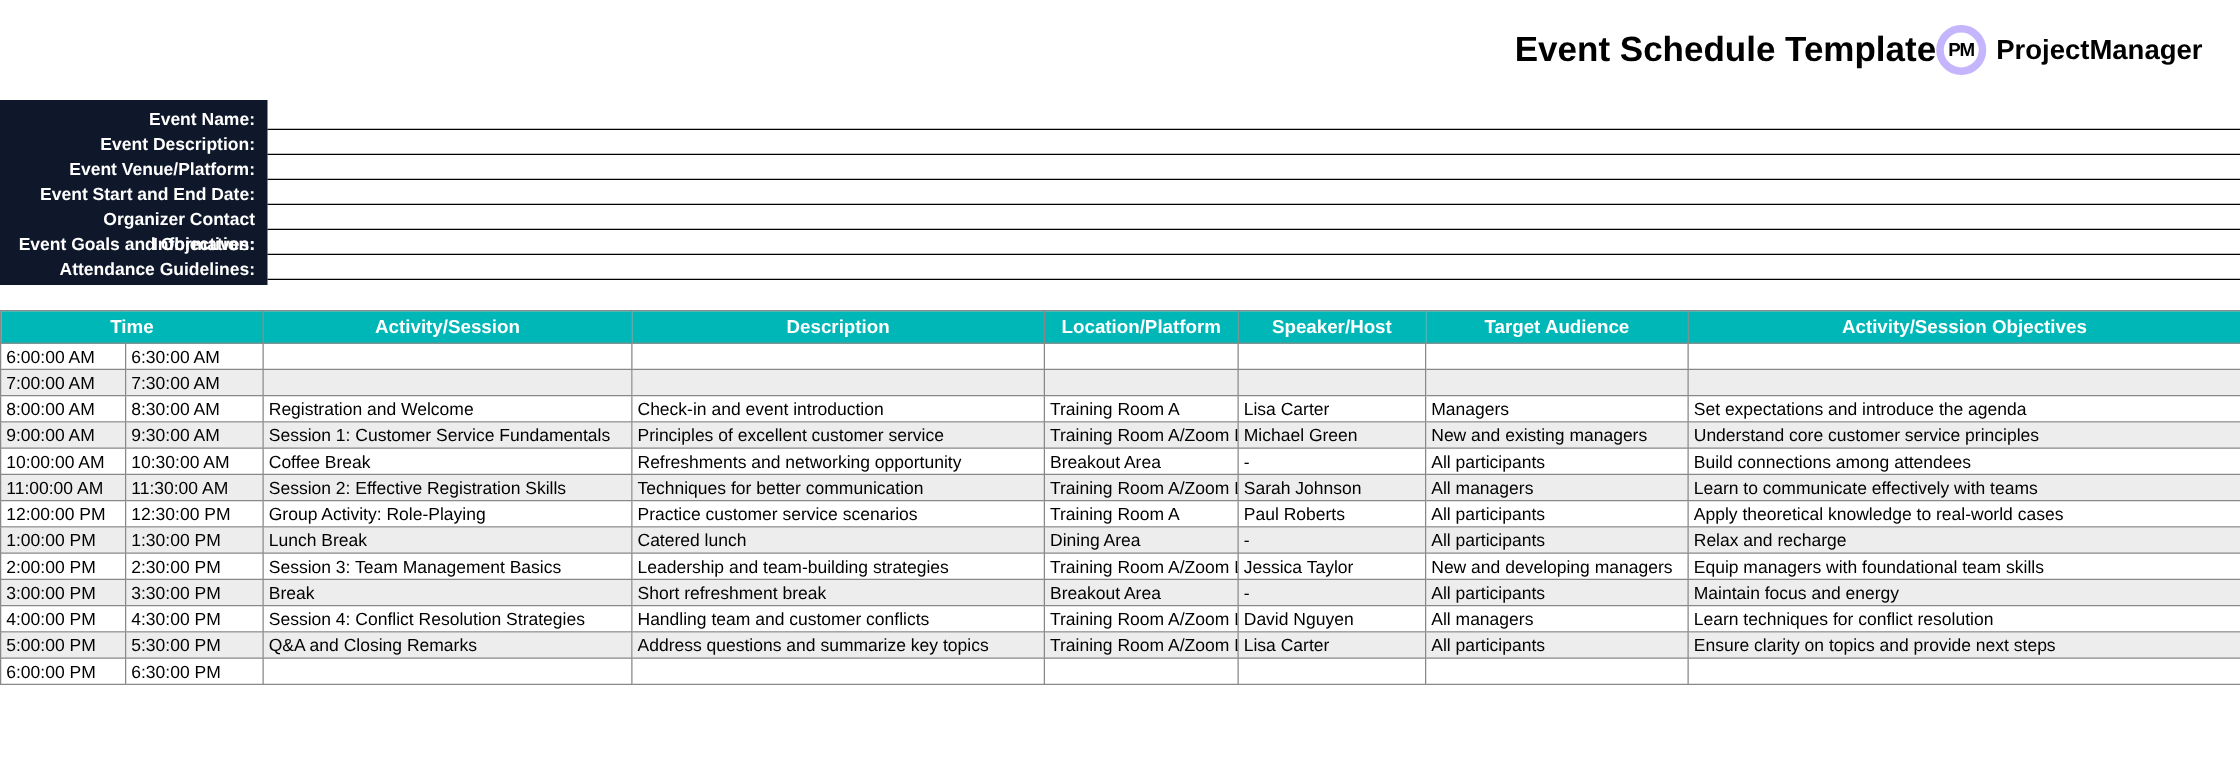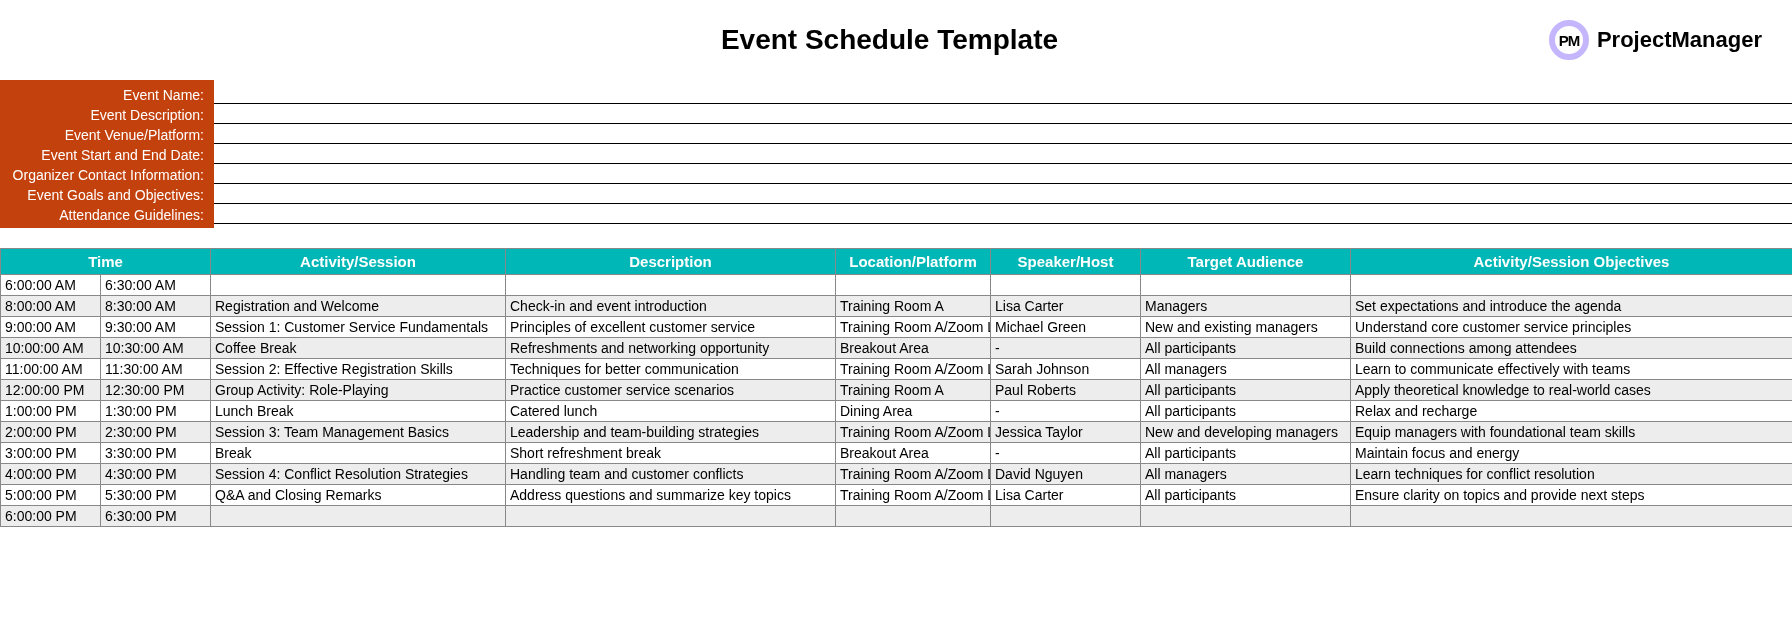--- a/index.html
+++ b/index.html
@@ -12,21 +12,21 @@
     background: #fff;
     width: 1792px;
   }
   .header-row {
     display: flex;
     align-items: center;
     padding: 20px 30px 10px 30px;
   }
   .title {
     flex: 1;
-    text-align: center;
+    text-align: right;
     font-size: 28px;
     font-weight: bold;
     margin-left: 200px;
   }
   .logo {
     display: flex;
     align-items: center;
     gap: 8px;
     font-size: 22px;
     font-weight: bold;
@@ -41,24 +41,25 @@
     justify-content: center;
     font-size: 15px;
     font-weight: bold;
     letter-spacing: -1px;
   }
   .info-section {
     display: flex;
     margin: 10px 0 20px 0;
   }
   .info-labels {
-    background: #c2410c;
+    background: #0f172a;
     color: #fff;
     width: 214px;
     padding: 4px 6px 4px 0;
+    font-weight: bold;
   }
   .info-label {
     text-align: right;
     padding: 1px 4px;
     font-size: 14px;
     line-height: 20px;
     height: 20px;
   }
   .info-values {
     flex: 1;
@@ -163,20 +164,30 @@
         <td>6:00:00 AM</td>
         <td>6:30:00 AM</td>
         <td></td>
         <td></td>
         <td></td>
         <td></td>
         <td></td>
         <td></td>
       </tr>
       <tr>
+        <td>7:00:00 AM</td>
+        <td>7:30:00 AM</td>
+        <td></td>
+        <td></td>
+        <td></td>
+        <td></td>
+        <td></td>
+        <td></td>
+      </tr>
+      <tr>
         <td>8:00:00 AM</td>
         <td>8:30:00 AM</td>
         <td>Registration and Welcome</td>
         <td>Check-in and event introduction</td>
         <td>Training Room A</td>
         <td>Lisa Carter</td>
         <td>Managers</td>
         <td>Set expectations and introduce the agenda</td>
       </tr>
       <tr>

